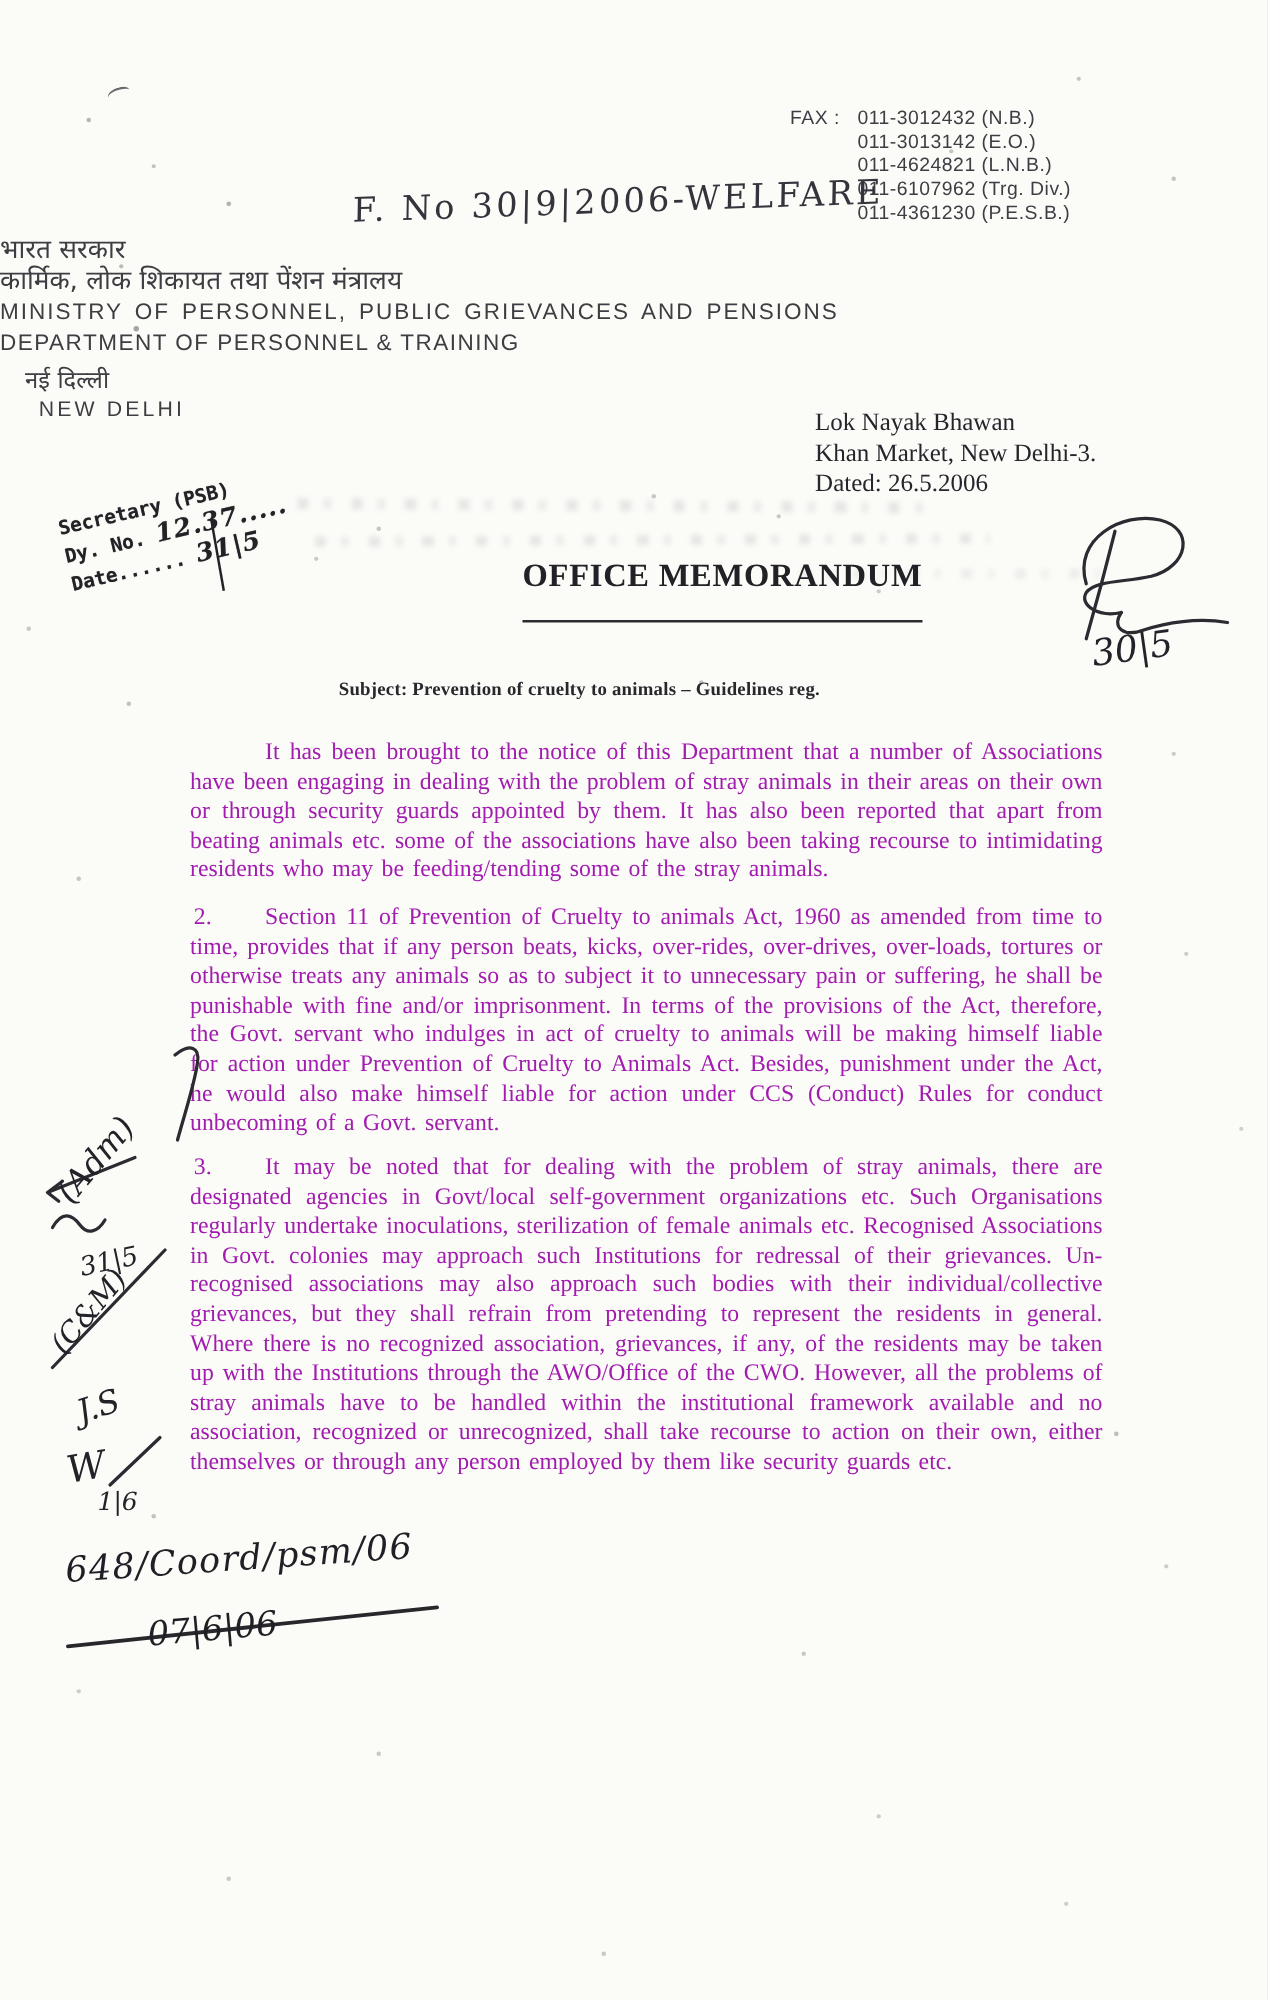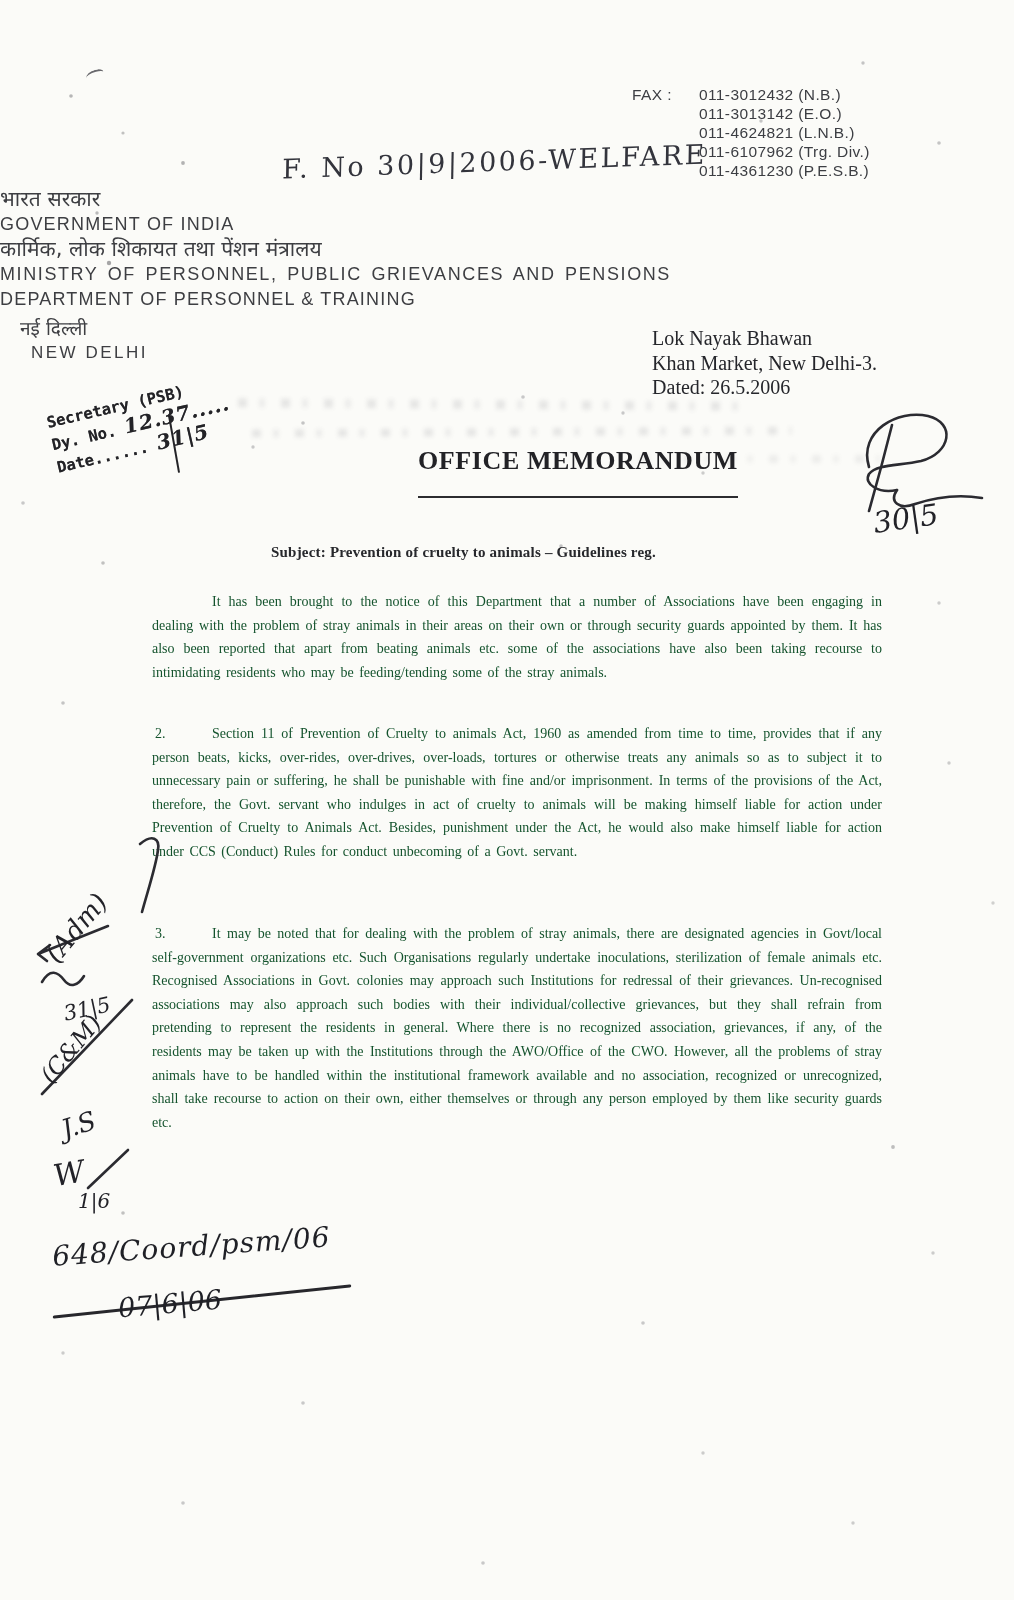--- a/index.html
+++ b/index.html
@@ -47,21 +47,21 @@
   .ghost.g2{left:252px;top:428px;width:540px;height:8px;transform:rotate(-.3deg);}
   .ghost.g3{left:640px;top:455px;width:240px;height:8px;opacity:.3;}
 
   
   .fax{
     position:absolute;left:632px;top:85px;
     font-family:"Liberation Sans", sans-serif;
     font-size:15.5px;line-height:19px;color:#3c3e43;
     display:flex;letter-spacing:.4px;
   }
-  .fax .fax-label{margin-right:27px;white-space:nowrap;}
+  .fax .fax-label{margin-right:14px;white-space:nowrap;}
   .fax .fax-lines{display:flex;flex-direction:column;}
 
   
   .fileno{
     position:absolute;left:282px;top:146px;
     font-family:"DejaVu Serif", serif;
     font-size:27px;letter-spacing:2.5px;color:#33343c;
     transform:rotate(-2deg) skewX(-3deg);
     white-space:nowrap;
   }
@@ -110,22 +110,22 @@
   }
   .subject{
     position:absolute;left:271px;top:544px;
     font-size:15px;font-weight:bold;color:#27282c;
     white-space:nowrap;letter-spacing:.2px;
   }
 
   
   .para{
     position:absolute;left:152px;width:730px;
-    font-size:14px;line-height:23.6px;
-    text-align:justify;word-spacing:2px;color:#14532d;
+    font-size:19px;line-height:23.6px;
+    text-align:justify;word-spacing:2px;color:#a21caf;
   }
   .para .pnum{position:absolute;left:3px;top:0;}
   .para .ptext{text-indent:60px;}
   .p1{top:590px;}
   .p2{top:722px;}
   .p3{top:922px;}
 
   
   .sig-svg{position:absolute;left:828px;top:405px;}
   .margin-svg{position:absolute;left:28px;top:832px;}
@@ -167,21 +167,20 @@
       <span>011-4624821 (L.N.B.)</span>
       <span>011-6107962 (Trg. Div.)</span>
       <span>011-4361230 (P.E.S.B.)</span>
     </span>
   </div>
 
   <div class="fileno">F. No 30|9|2006-WELFARE</div>
 
   <div class="letterhead">
     <div class="lh-hi">भारत सरकार</div>
-    <div class="lh-en">GOVERNMENT OF INDIA</div>
     <div class="lh-hi">कार्मिक, लोक शिकायत तथा पेंशन मंत्रालय</div>
     <div class="lh-en wide">MINISTRY OF PERSONNEL, PUBLIC GRIEVANCES AND PENSIONS</div>
     <div class="lh-en">DEPARTMENT OF PERSONNEL &amp; TRAINING</div>
     <div class="lh-city-hi">नई दिल्ली</div>
     <div class="lh-city-en">NEW DELHI</div>
   </div>
 
   <div class="addr">
     <div>Lok Nayak Bhawan</div>
     <div>Khan Market, New Delhi-3.</div>

